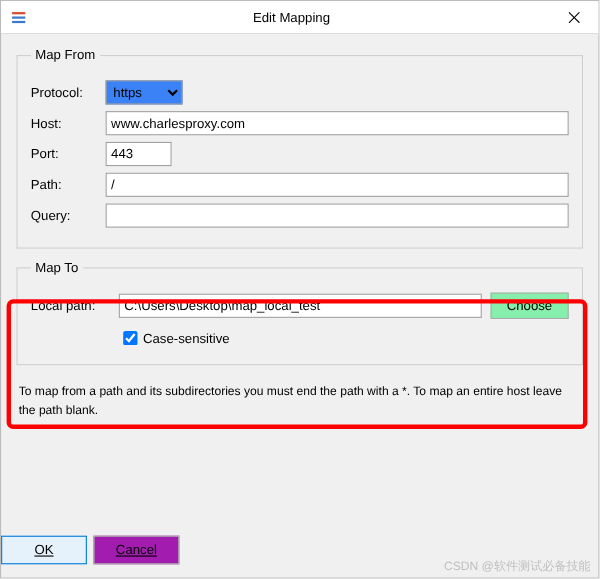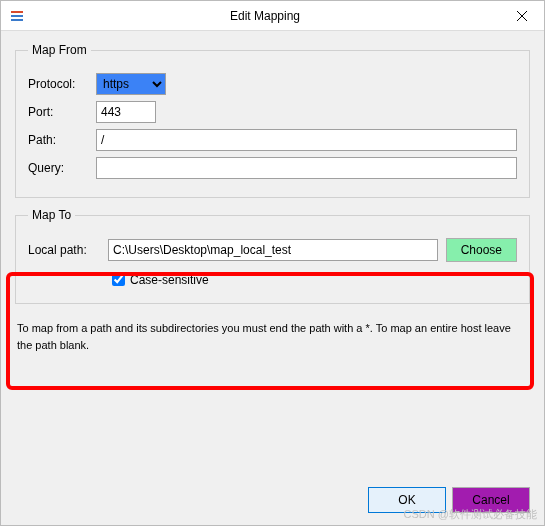--- a/index.html
+++ b/index.html
@@ -104,23 +104,23 @@
 }
 .checkbox-row input { margin-right: 5px; }
 .help-text {
   font-size: 11px;
   color: #000;
   line-height: 1.5;
   margin: 6px 2px 0 2px;
 }
 .button-bar {
   display: flex;
-  justify-content: flex-end;
   gap: 6px;
   padding: 8px 14px 12px 0;
+  text-decoration: underline;
 }
 .dlg-btn {
   min-width: 78px;
   height: 26px;
   border: 1px solid #adadad;
   background: #a21caf;
   font-size: 12px;
   font-family: inherit;
 }
 .dlg-btn.default {
@@ -171,20 +171,24 @@
     <fieldset>
       <legend>Map From</legend>
 
       <div class="row">
         <span class="label">Protocol:</span>
         <select class="protocol-select">
           <option>https</option>
         </select>
       </div>
 
+      <div class="row">
+        <span class="label">Host:</span>
+        <input type="text" class="full-input" value="www.charlesproxy.com" style="">
+      </div>
 
       <div class="row">
         <span class="label">Port:</span>
         <input type="text" class="port-input" value="443" style="">
       </div>
 
       <div class="row">
         <span class="label">Path:</span>
         <input type="text" class="full-input" value="/" style="">
       </div>

